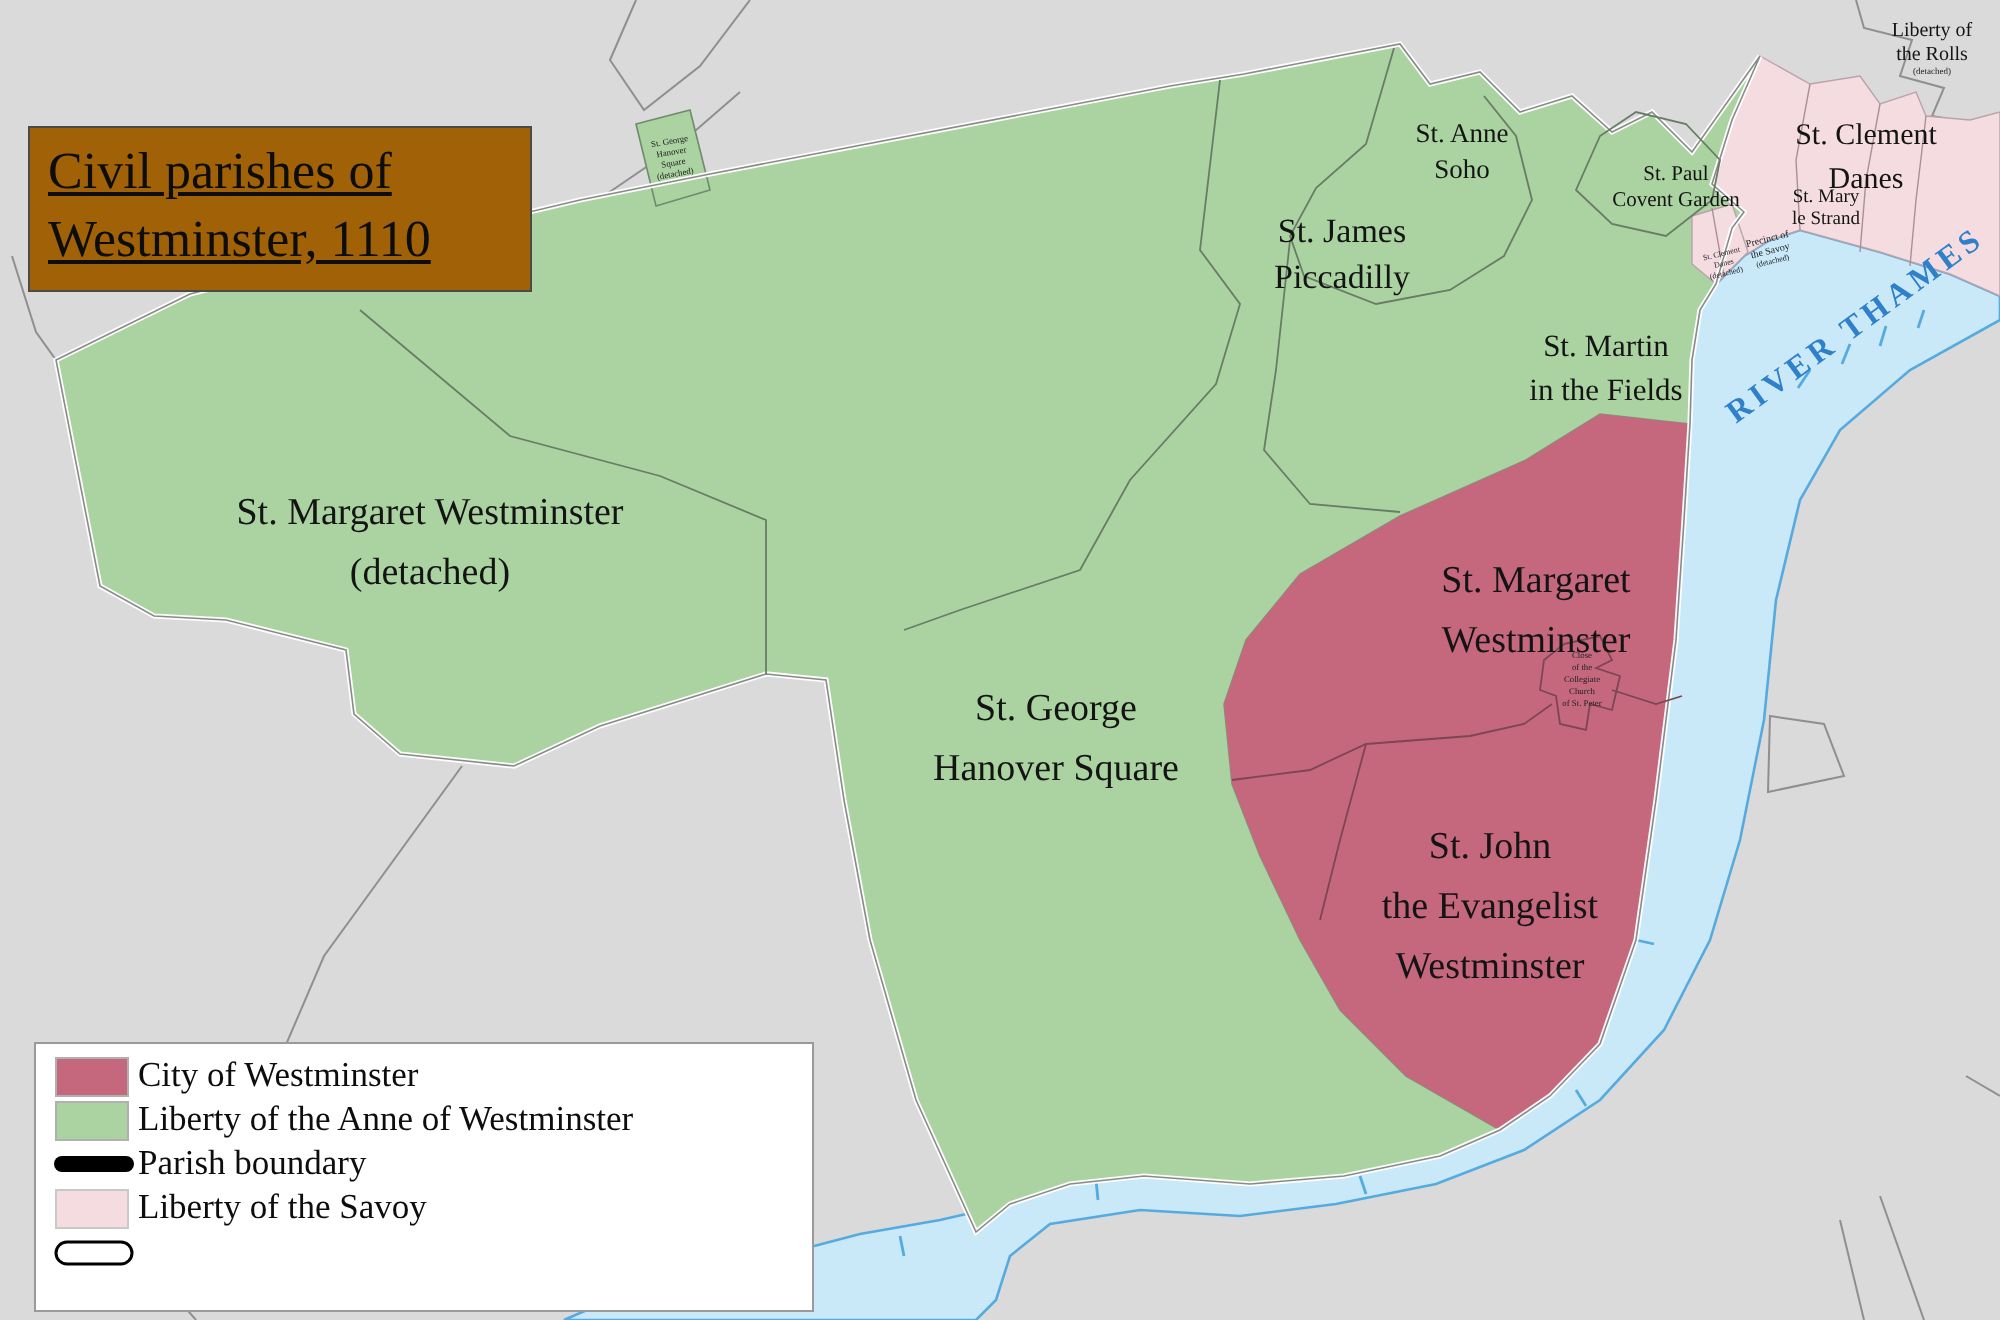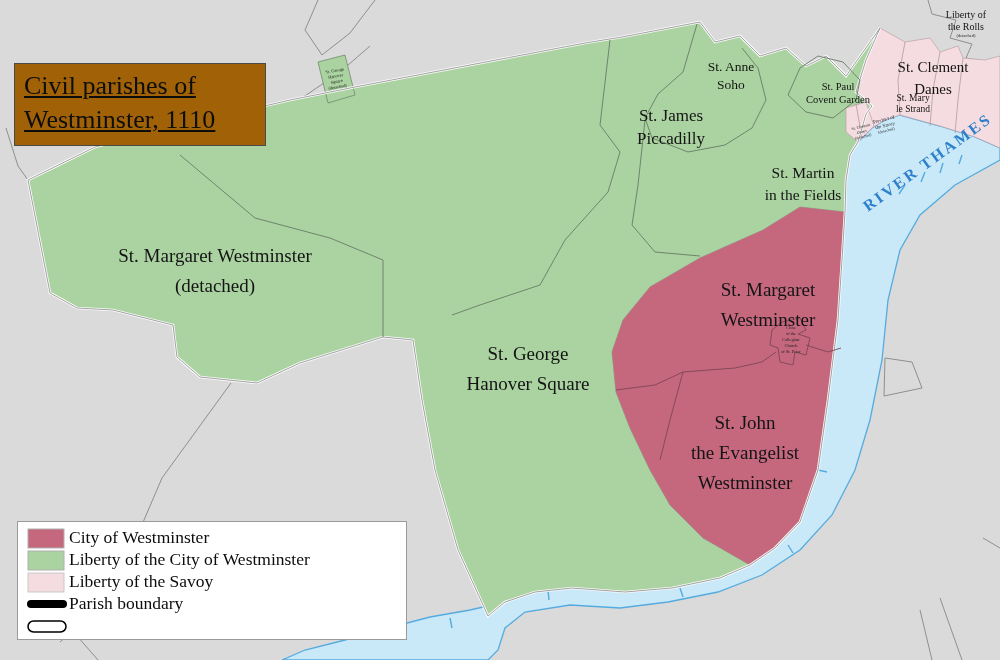--- a/index.html
+++ b/index.html
@@ -6,21 +6,21 @@
   #stage{position:relative;width:1000px;height:660px;overflow:hidden;
          font-family:"Liberation Serif","DejaVu Serif",serif;}
   #map-svg{position:absolute;left:0;top:0;}
   .maplabel{fill:#141414;}
   .tinylabel{fill:#222;}
   #title-box{position:absolute;left:14px;top:27px;width:232px;
     background:#a16207;border:1px solid #4a4a4a;padding:5px 9px 7px 9px;
     font-size:26px;line-height:1.32;color:#0d0d0d;margin-top:36px;}
   #title-box .tline{text-decoration:underline;white-space:nowrap;}
   #legend-box{position:absolute;left:17px;top:521px;width:374px;
-    background:#ffffff;border:1px solid #9a9a9a;padding:5px 7px 2px 7px;}
+    background:#ffffff;border:1px solid #9a9a9a;padding:5px 7px 18px 7px;}
   .lrow{display:flex;align-items:center;height:22px;}
   .lsym{flex:0 0 44px;height:22px;}
   .ltext{font-size:17.5px;color:#0d0d0d;white-space:nowrap;line-height:1;}
 </style>
 </head>
 <body>
 
 <div id="stage">
 <svg id="map-svg" width="1000" height="660" viewBox="0 0 1000 660">
 
@@ -187,33 +187,33 @@
   <div class="lrow">
     <svg class="lsym" width="44" height="22">
       <rect x="3" y="2" width="36" height="19" stroke="#b0b0b0" stroke-width="1" fill="#c5687e"></rect>
     </svg>
     <span class="ltext">City of Westminster</span>
   </div>
   <div class="lrow">
     <svg class="lsym" width="44" height="22">
       <rect x="3" y="2" width="36" height="19" stroke="#b0b0b0" stroke-width="1" fill="#abd3a1"></rect>
     </svg>
-    <span class="ltext">Liberty of the City of Westminster</span>
+    <span class="ltext">Liberty of the Anne of Westminster</span>
+  </div>
+  <div class="lrow">
+    <svg class="lsym" width="44" height="22">
+      <line x1="6" y1="11" x2="38" y2="11" stroke="#000" stroke-width="8" stroke-linecap="round"></line>
+    </svg>
+    <span class="ltext">Parish boundary</span>
   </div>
   <div class="lrow">
     <svg class="lsym" width="44" height="22">
       <rect x="3" y="2" width="36" height="19" stroke="#c9c9c9" stroke-width="1" fill="#f5dce1"></rect>
     </svg>
     <span class="ltext">Liberty of the Savoy</span>
-  </div>
-  <div class="lrow">
-    <svg class="lsym" width="44" height="22">
-      <line x1="6" y1="11" x2="38" y2="11" stroke="#000" stroke-width="8" stroke-linecap="round"></line>
-    </svg>
-    <span class="ltext">Parish boundary</span>
   </div>
   <div class="lrow">
     <svg class="lsym" width="44" height="22">
       <rect x="3" y="6" width="38" height="11" rx="5.5" fill="#ffffff" stroke="#000" stroke-width="1.5"></rect>
     </svg>
   </div>
 </div>
 </div>
 
 </body></html>

